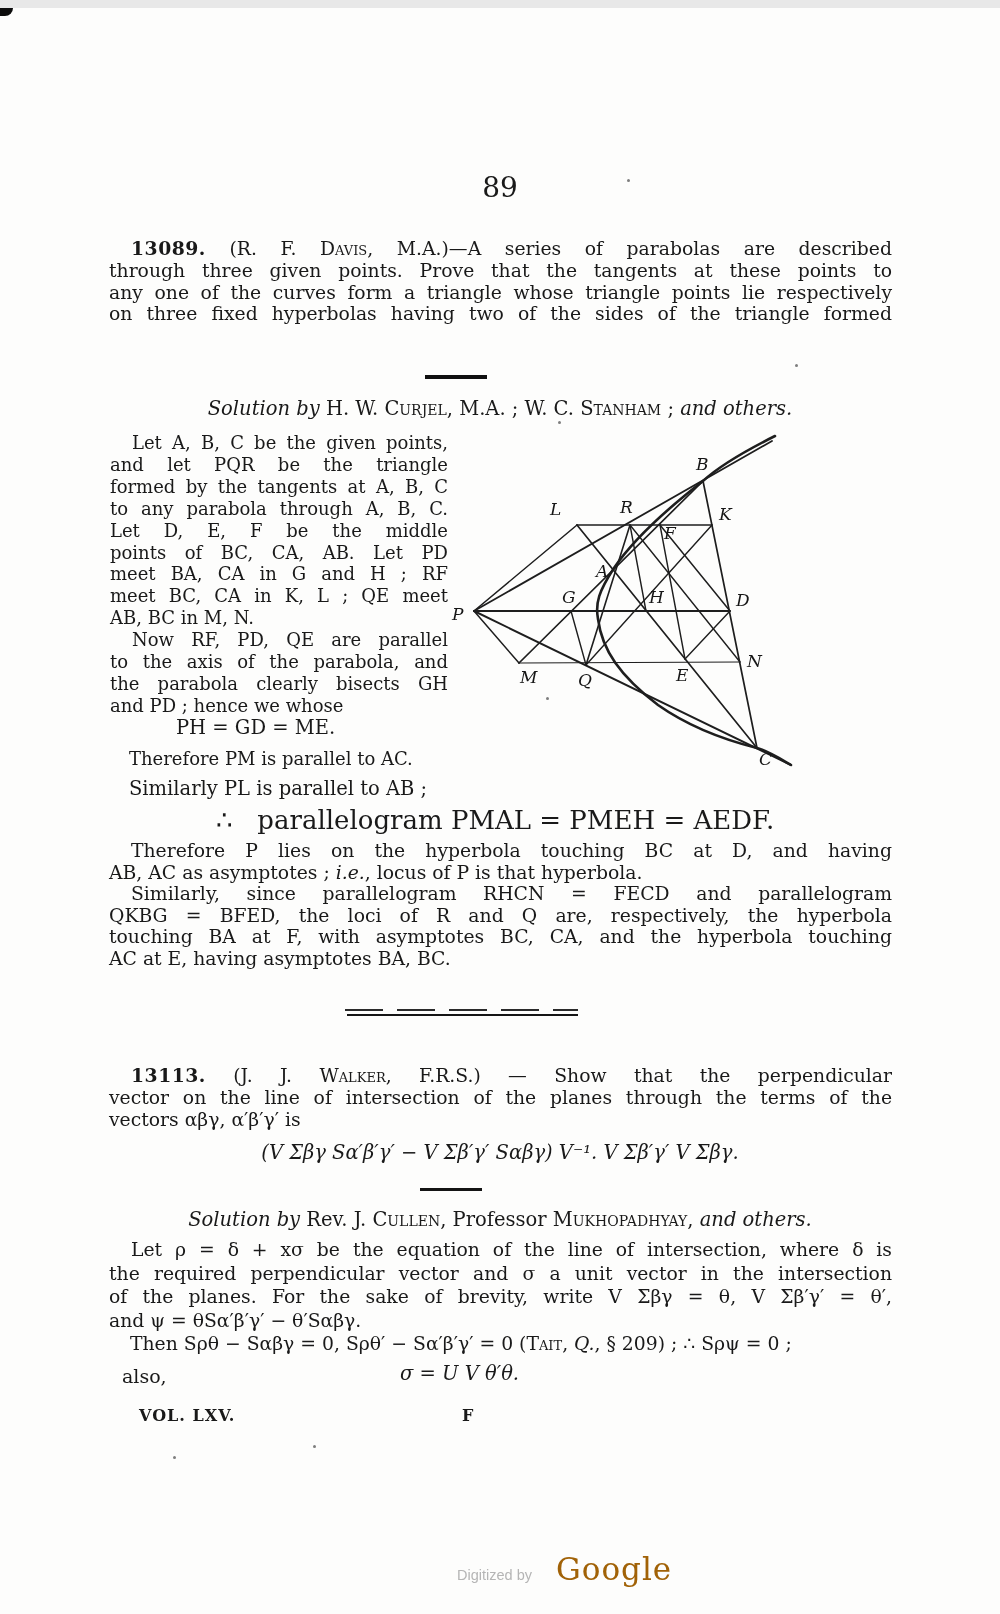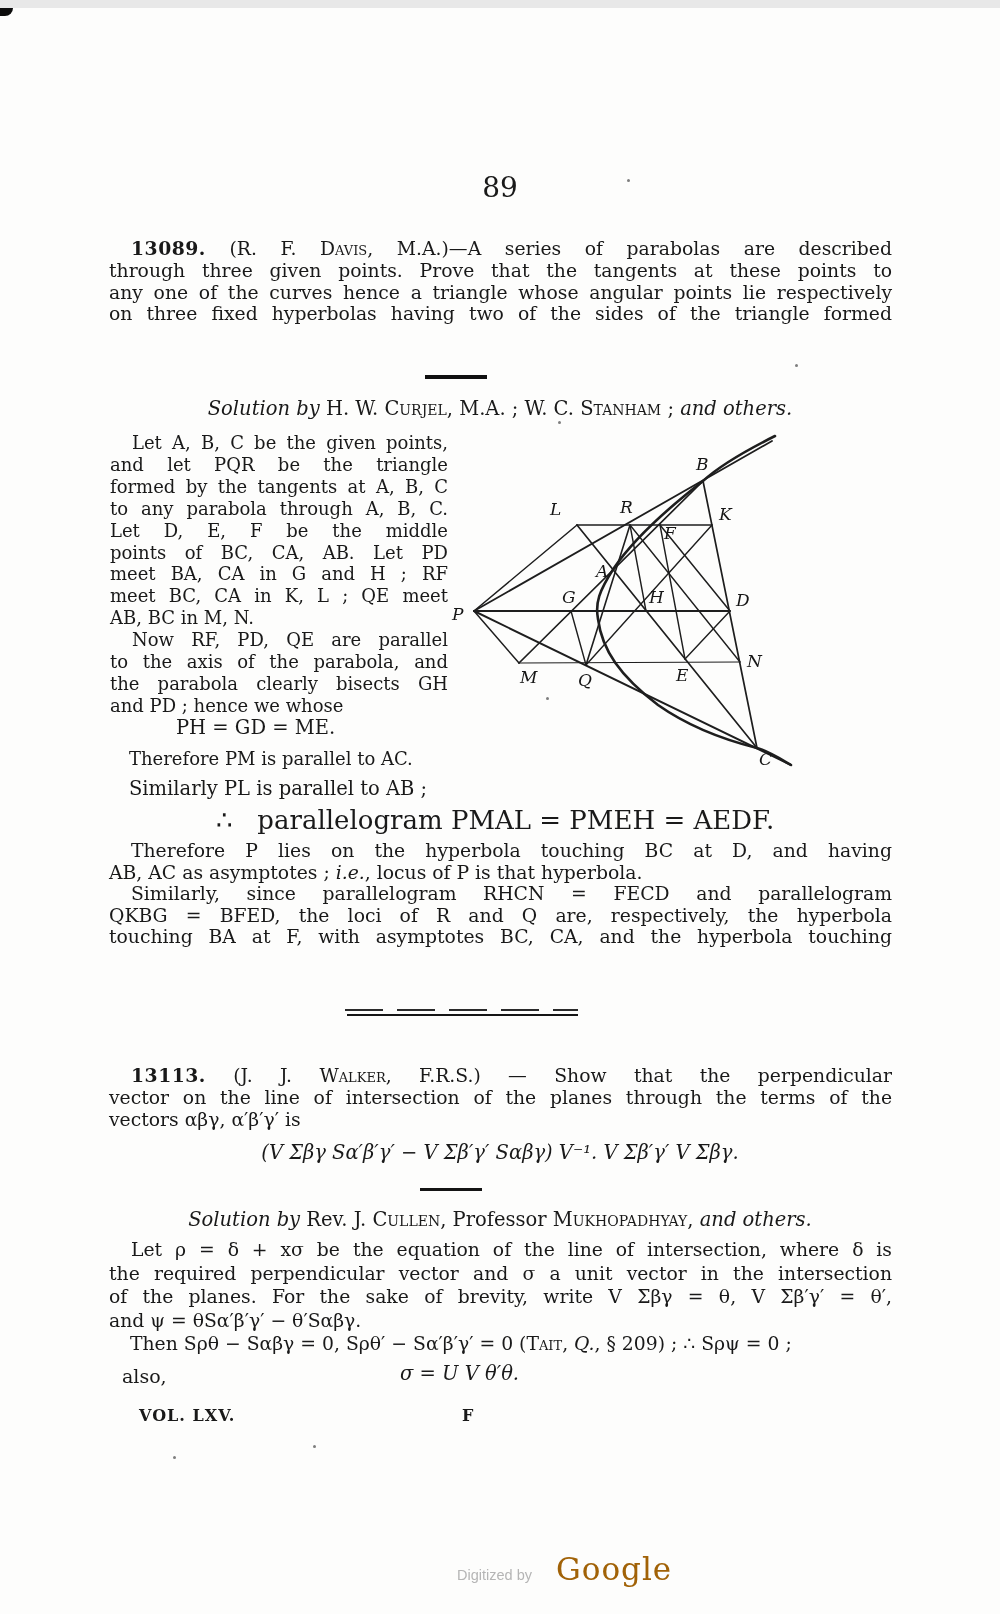--- a/index.html
+++ b/index.html
@@ -55,21 +55,21 @@
 
 <div class="page">
 
   <div class="abs" id="corner-mark"></div>
 
   <div class="abs" id="page-number">89</div>
 
   <div class="abs" id="problem-13089">
     <div class="jline ind"><b class="num">13089.</b><span> (R. F. </span><span class="sc">Davis</span><span>, M.A.)—A series of parabolas are described</span></div>
     <div class="jline">through three given points.  Prove that the tangents at these points to</div>
-    <div class="jline">any one of the curves hence a triangle whose angular points lie respectively</div>
+    <div class="jline">any one of the curves form a triangle whose triangle points lie respectively</div>
     <div class="jline">on three fixed hyperbolas having two of the sides of the triangle formed</div>
   </div>
 
   <div class="abs" id="separator-1"></div>
 
   <div class="abs" id="solution-1-heading"><span class="it">Solution by</span><span> H. W. </span><span class="sc">Curjel</span><span>, M.A. ; W. C. </span><span class="sc">Stanham</span><span> ; </span><span class="it">and others.</span></div>
 
   <div class="abs" id="left-column">
     <div class="jline ind">Let A, B, C be the given points,</div>
     <div class="jline">and let PQR be the triangle</div>
@@ -129,20 +129,21 @@
   <div class="abs" id="line-pm">Therefore PM is parallel to AC.</div>
   <div class="abs" id="line-pl">Similarly PL is parallel to AB ;</div>
   <div class="abs pre" id="line-parallelogram">∴   parallelogram PMAL = PMEH = AEDF.</div>
 
   <div class="abs" id="para-hyperbola">
     <div class="jline ind">Therefore P lies on the hyperbola touching BC at D, and having</div>
     <div class="jline last"><span>AB, AC as asymptotes ; </span><span class="it">i.e.</span><span>, locus of P is that hyperbola.</span></div>
     <div class="jline ind">Similarly, since parallelogram RHCN = FECD and parallelogram</div>
     <div class="jline">QKBG = BFED, the loci of R and Q are, respectively, the hyperbola</div>
     <div class="jline">touching BA at F, with asymptotes BC, CA, and the hyperbola touching</div>
+    <div class="jline last">AC at E, having asymptotes BA, BC.</div>
   </div>
 
   <div class="abs" id="separator-2-dash"></div>
   <div class="abs" id="separator-2-solid"></div>
 
   <div class="abs" id="problem-13113">
     <div class="jline ind"><b class="num">13113.</b><span> (J. J. </span><span class="sc">Walker</span><span>, F.R.S.) — Show that the perpendicular</span></div>
     <div class="jline">vector on the line of intersection of the planes through the terms of the</div>
     <div class="jline last">vectors αβγ, α′β′γ′ is</div>
   </div>

